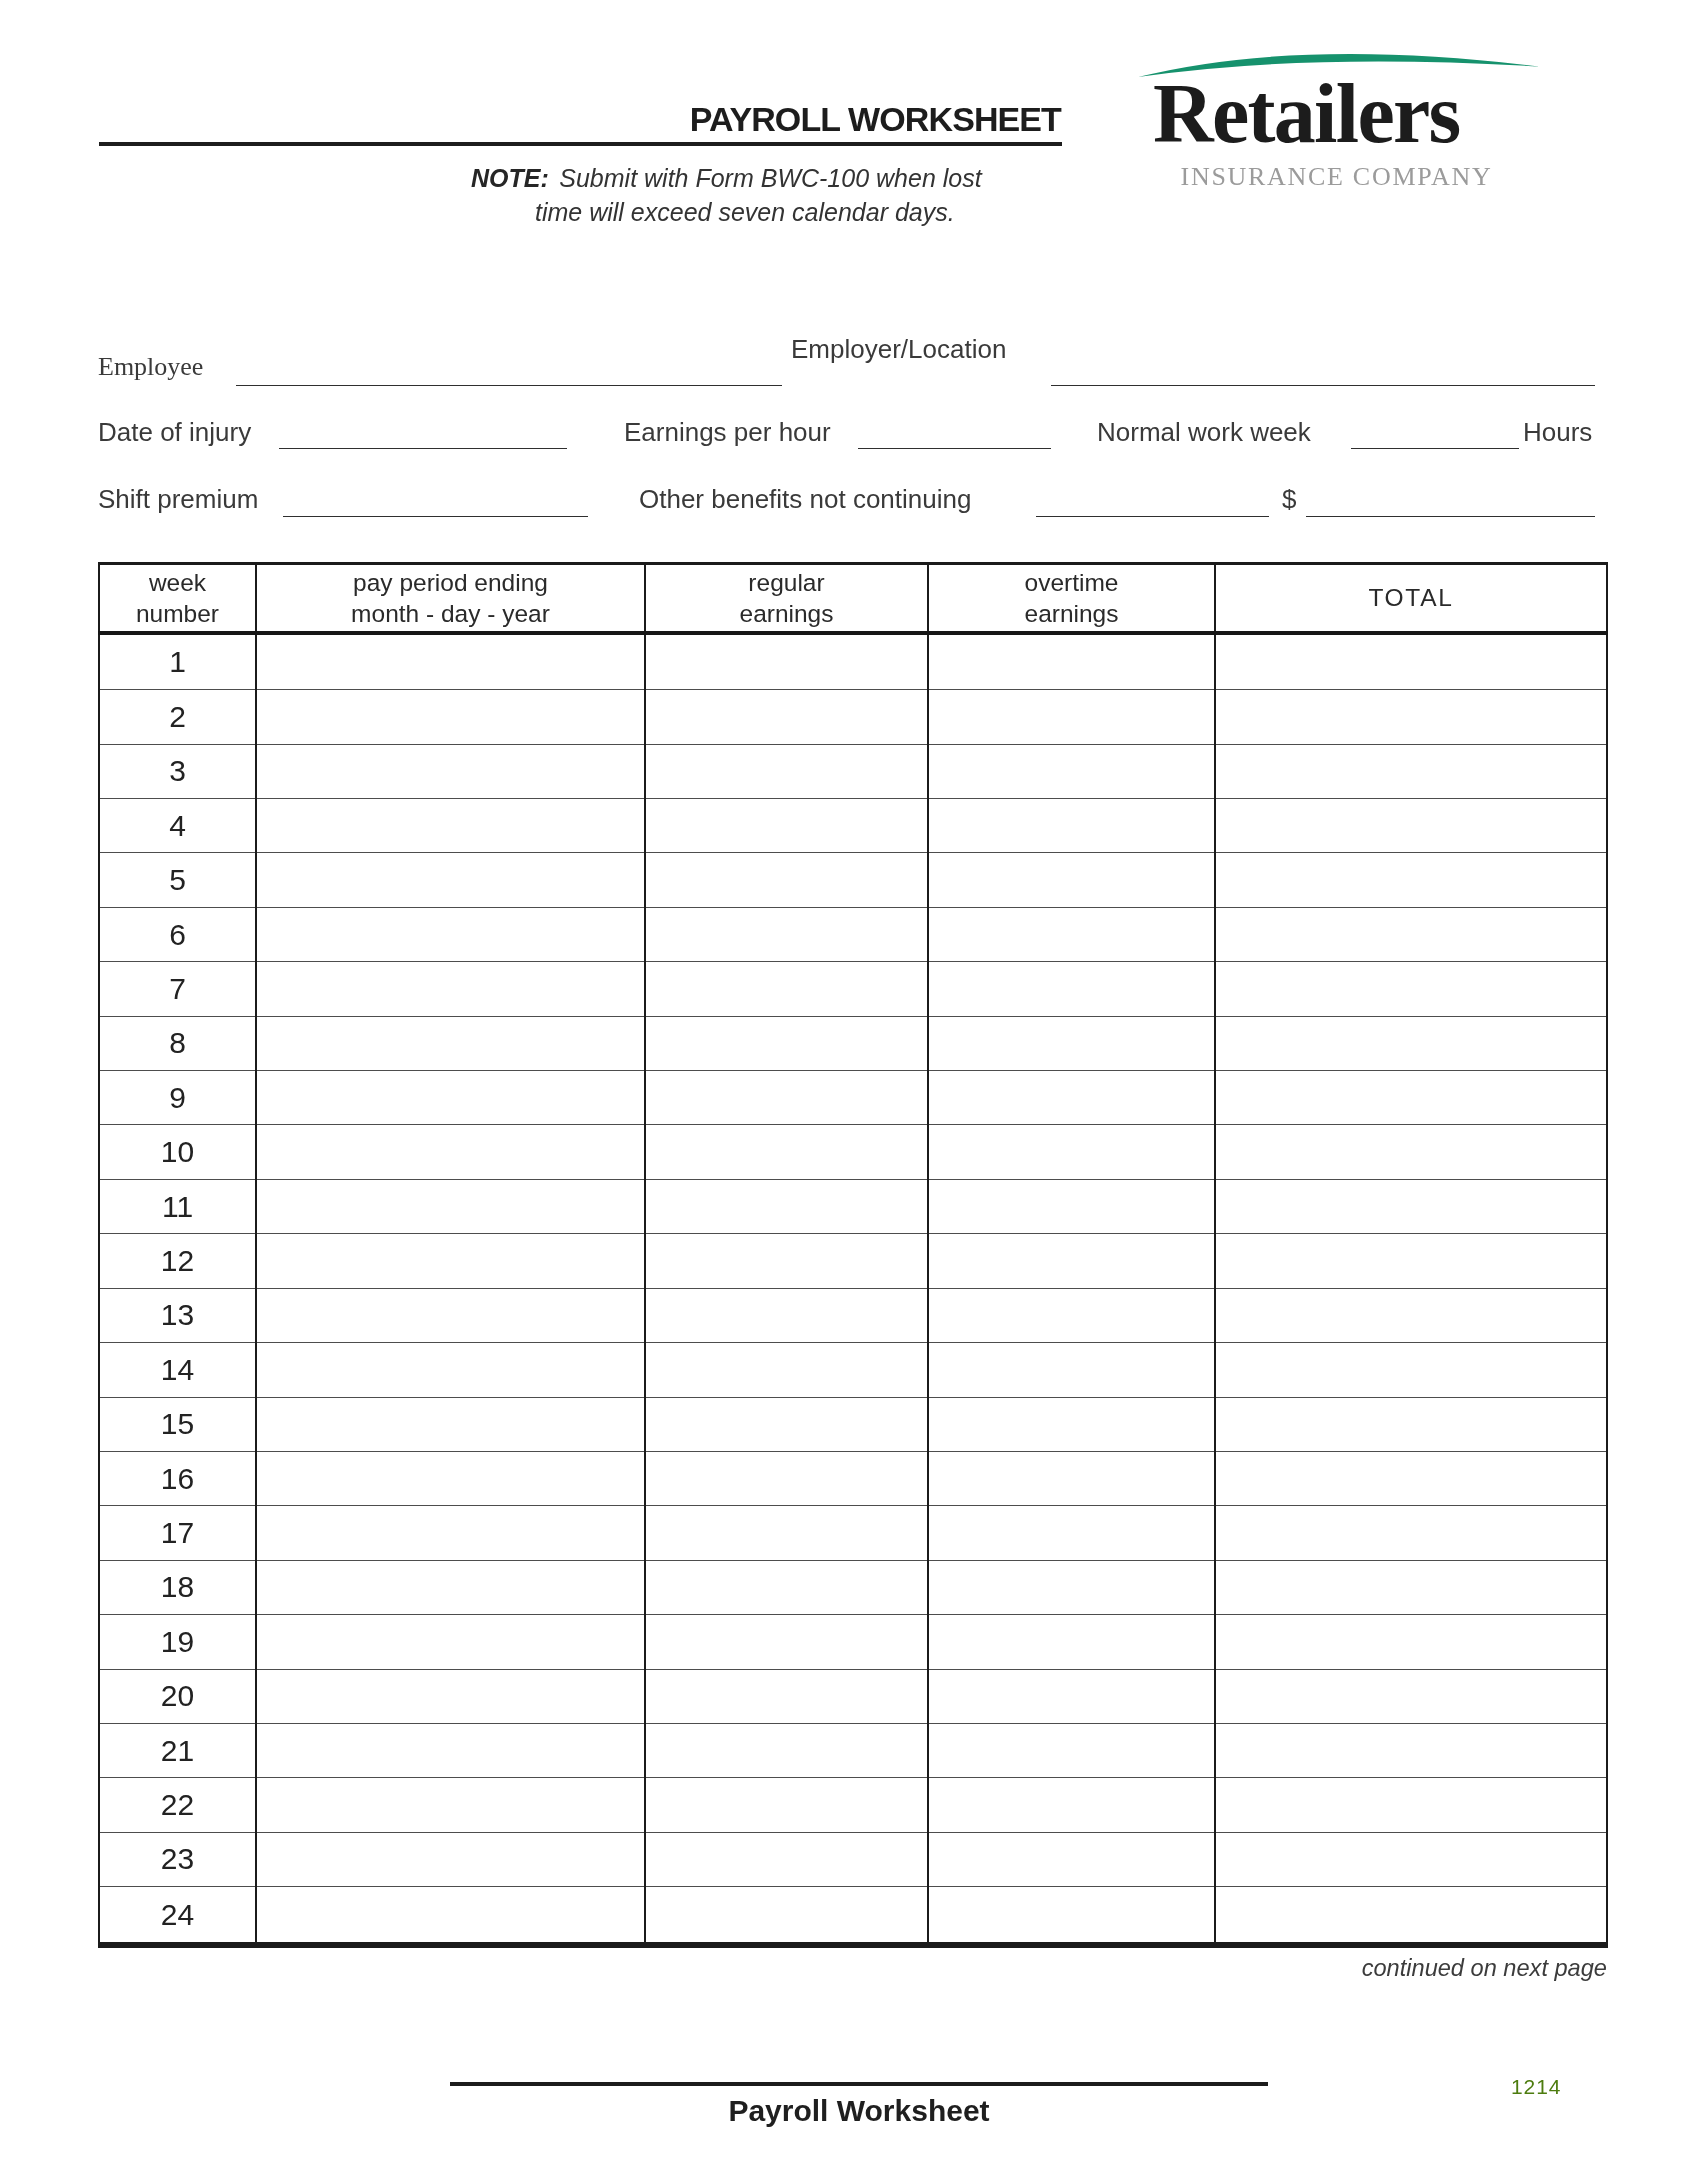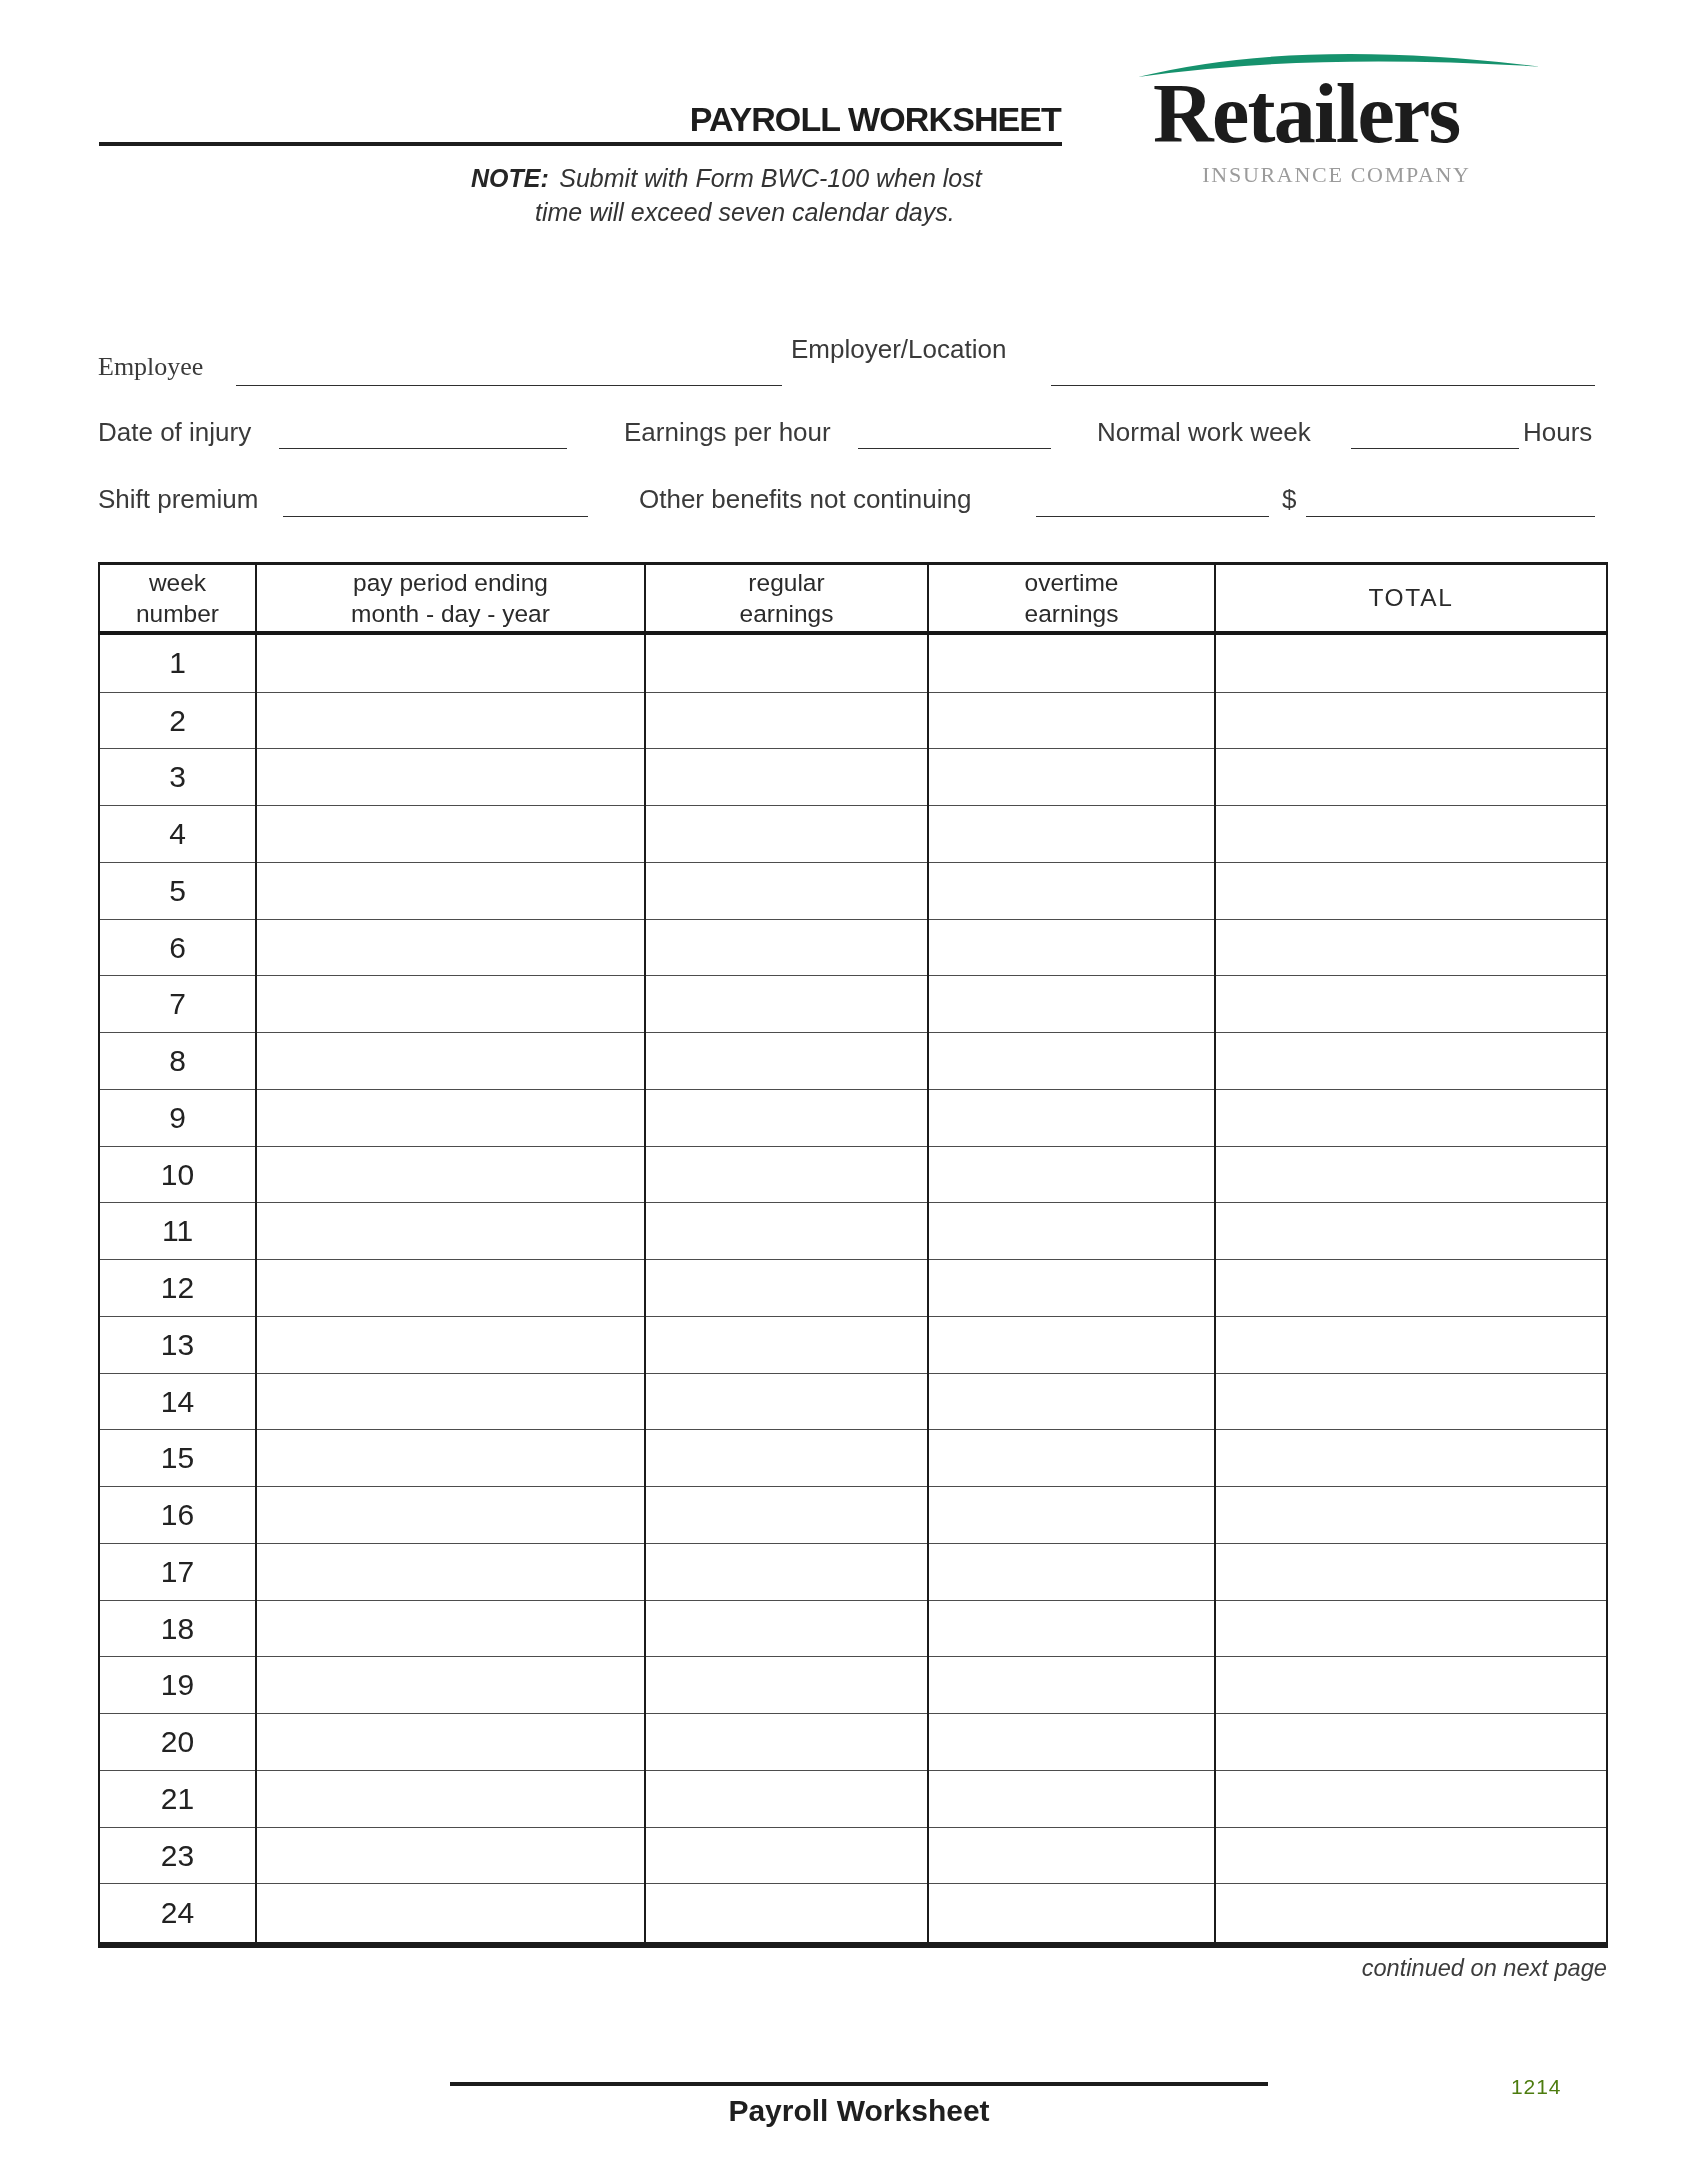--- a/index.html
+++ b/index.html
@@ -23,21 +23,21 @@
   
   .logo-swoosh{left:1138px;top:42px;width:404px;height:37px;}
   .logo-name{
     left:1153px;top:72px;width:367px;text-align:left;
     font-family:"Liberation Serif", serif;font-weight:bold;
     font-size:84px;line-height:1;letter-spacing:-1.7px;color:#1c1c1c;
   }
   .logo-subtitle{
     left:1153px;top:162px;width:367px;text-align:center;
     font-family:"Liberation Serif", serif;
-    font-size:22px;letter-spacing:1.7px;color:#9b9b9b;
+    font-size:26px;letter-spacing:1.7px;color:#9b9b9b;
   }
 
   
   .field-label{font-size:26px;color:#3a3a3a;white-space:nowrap;}
   .field-line{height:0;border-bottom:1.7px solid #2f2f2f;}
 
   
   #payroll-table{
     position:absolute;left:98px;top:562px;width:1508px;height:1386px;
     border-collapse:collapse;table-layout:fixed;
@@ -281,20 +281,27 @@
         <td></td>
       </tr>
       <tr>
         <td class="wk">21</td>
         <td></td>
         <td></td>
         <td></td>
         <td></td>
       </tr>
       <tr>
+        <td class="wk">22</td>
+        <td></td>
+        <td></td>
+        <td></td>
+        <td></td>
+      </tr>
+      <tr>
         <td class="wk">23</td>
         <td></td>
         <td></td>
         <td></td>
         <td></td>
       </tr>
       <tr>
         <td class="wk">24</td>
         <td></td>
         <td></td>

